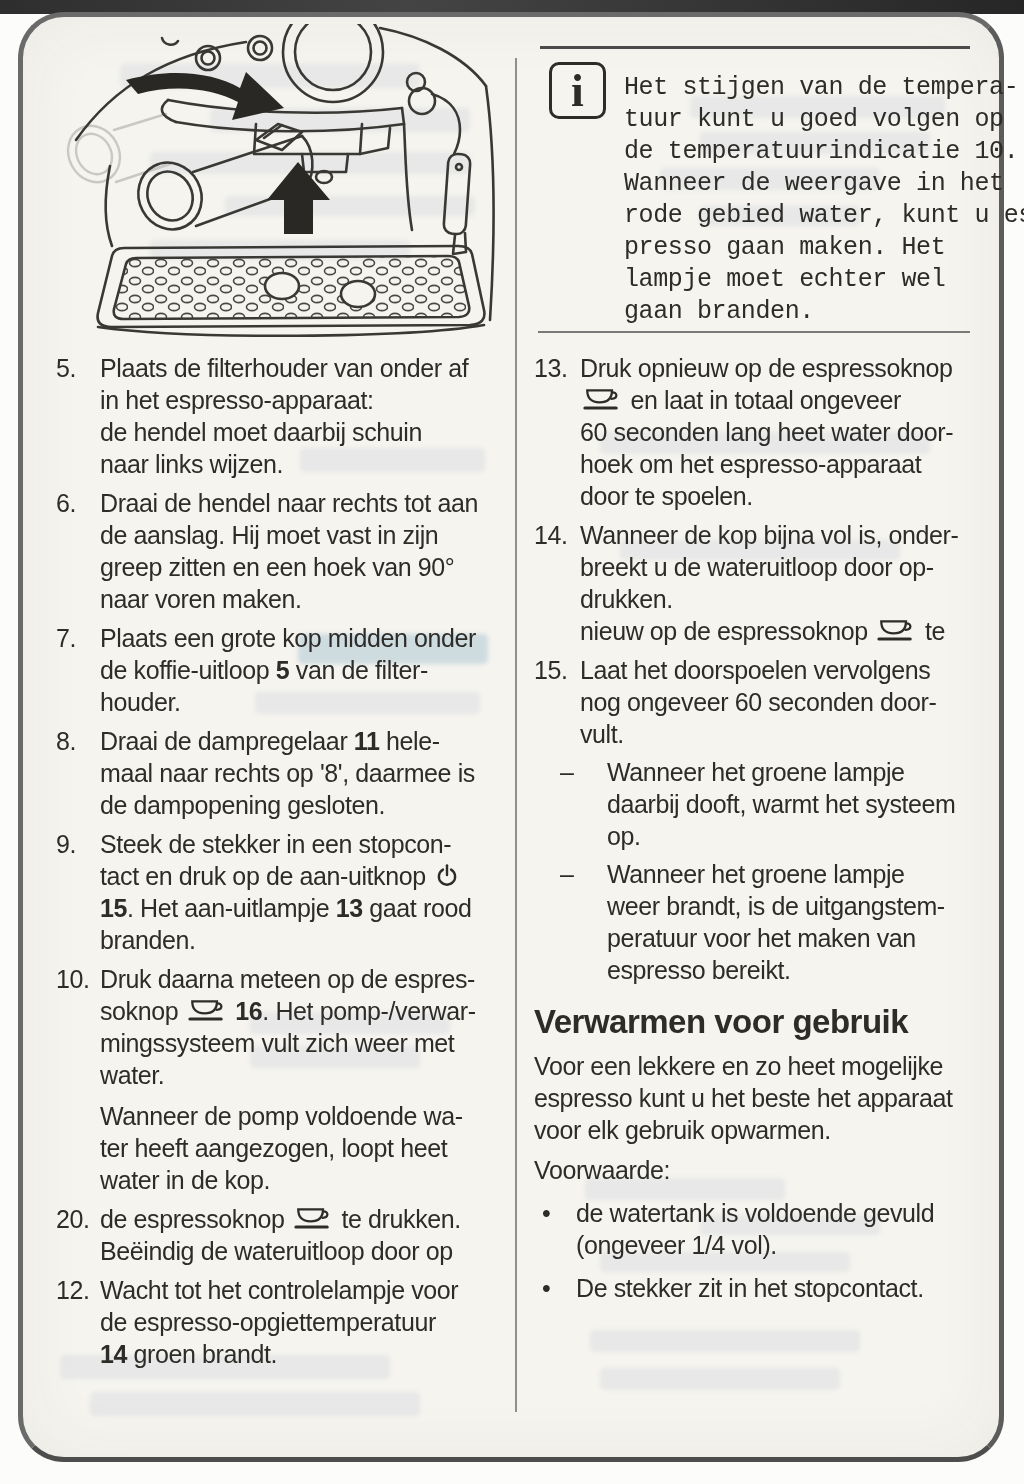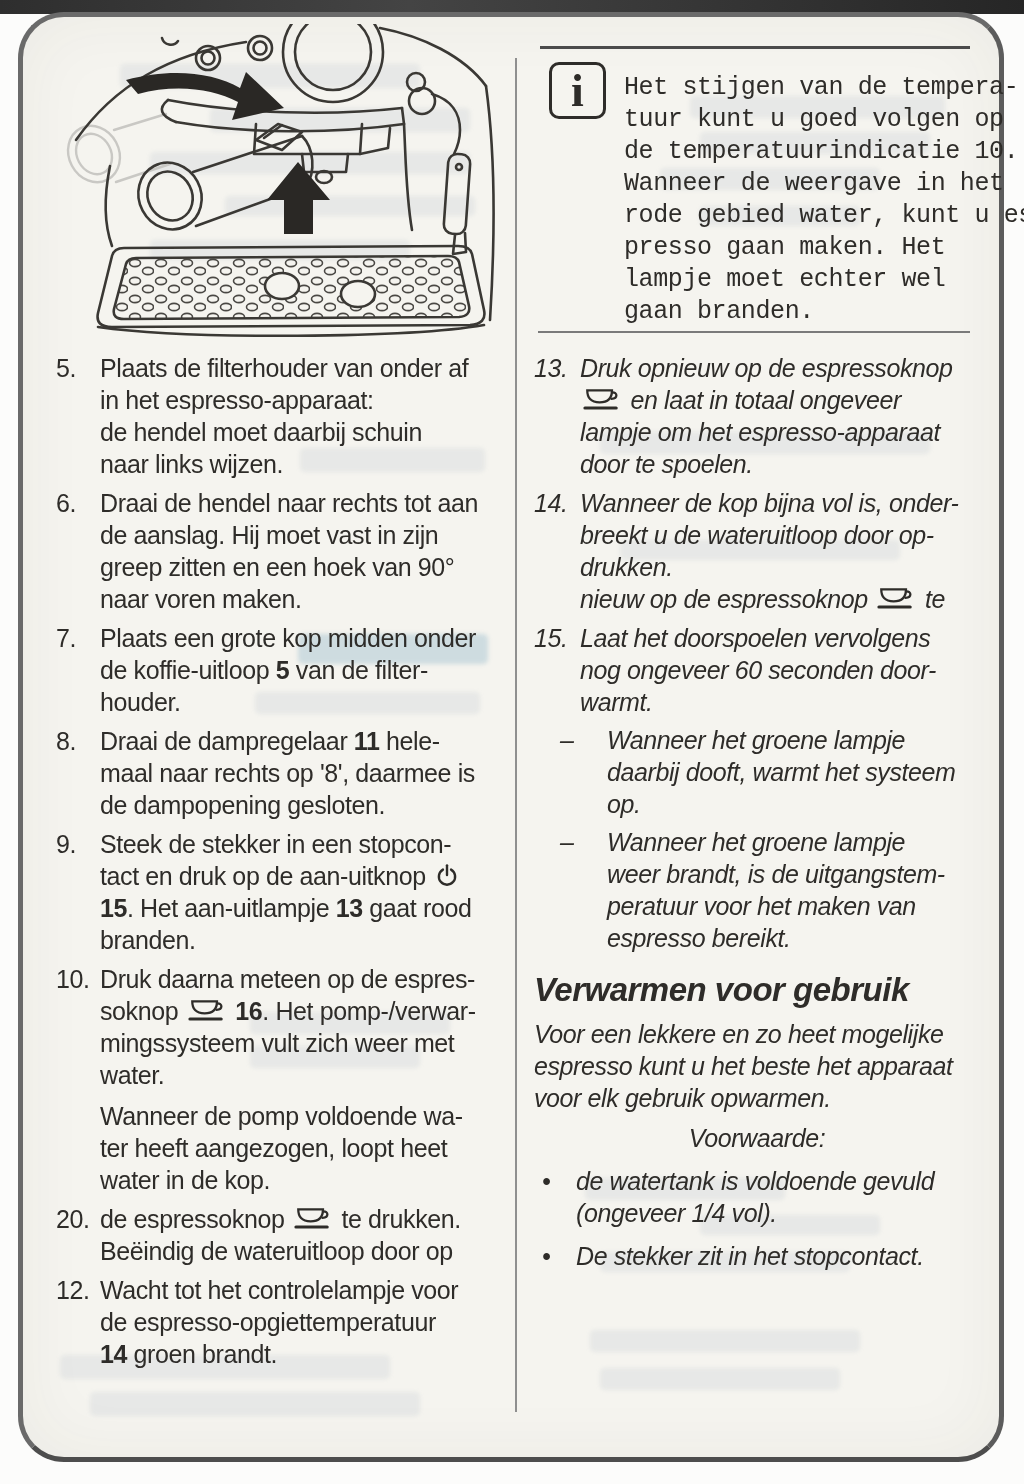--- a/index.html
+++ b/index.html
@@ -28,35 +28,35 @@
         border:3px solid #2e2c29;border-radius:10px;background:#f5f4ef;
         display:flex;align-items:center;justify-content:center;
         font-family:"Liberation Serif",serif;font-weight:700;font-size:46px;line-height:1;}
   .info-text{left:624px;top:72px;font-family:Liberation Mono, monospace;}
 
   
   .line{white-space:nowrap;line-height:32px;font-size:25px;letter-spacing:-0.4px;}
   b{font-weight:700;}
   .steps{position:absolute;}
   #left-steps{left:56px;top:352px;width:456px;}
-  #right-col{left:534px;top:352px;width:446px;font-style:italic;}
+  #right-col{left:534px;top:352px;width:446px;}
   .step{display:flex;margin-bottom:7px;}
   .step>.num{flex:none;width:44px;line-height:32px;font-size:25px;letter-spacing:-0.4px;}
   #right-col .step>.num{width:46px;}
   .block+.block{margin-top:9px;}
   .sub{display:flex;margin-left:-20px;margin-top:6px;}
   .sub>.marker{flex:none;width:47px;line-height:32px;font-size:25px;}
 
   
   .section-title{font-size:33px;font-weight:700;letter-spacing:-0.5px;
                  margin:16px 0 8px 0;line-height:40px;}
   .bullet{display:flex;margin-top:11px;}
   .bullet>.marker{flex:none;width:42px;padding-left:8px;box-sizing:border-box;
                   line-height:32px;font-size:25px;}
-  .cond{margin-top:8px;text-align:center;}
+  .cond{margin-top:8px;}
 
   
   .inl-icon{display:inline-block;vertical-align:-4px;margin:0 3px;}
   .inl-icon svg{display:block;}
 
   #illustration{left:50px;top:24px;}
 </style>
 </head>
 <body>
 
@@ -269,21 +269,22 @@
         <div class="step">
           <div class="num">13.</div>
           <div class="body">
             <div class="block">
               <div class="line">Druk opnieuw op de espressoknop</div>
               <div class="line"><span class="inl-icon"><svg width="38" height="29" viewBox="0 0 40 30" fill="none" stroke="#2e2c29" stroke-width="2.4" stroke-linecap="round">
                     <path d="M 4.5 6.5 L 30.5 6.5 C 30.5 14 27 19 17.5 19 C 8 19 4.5 14 4.5 6.5 Z"></path>
                     <path d="M 30.5 8.5 C 36.5 8 37 15 30 15.5"></path>
                     <path d="M 2 25 L 35 25" stroke-width="3.2"></path>
                   </svg></span> en laat in totaal ongeveer</div>
-              <div class="line">lampje om het espresso-apparaat</div>
+              <div class="line">60 seconden lang heet water door-</div>
+              <div class="line">hoek om het espresso-apparaat</div>
               <div class="line">door te spoelen.</div>
             </div>
           </div>
         </div>
         <div class="step">
           <div class="num">14.</div>
           <div class="body">
             <div class="block">
               <div class="line">Wanneer de kop bijna vol is, onder-</div>
               <div class="line">breekt u de wateruitloop door op-</div>
@@ -295,21 +296,21 @@
                   </svg></span> te</div>
             </div>
           </div>
         </div>
         <div class="step">
           <div class="num">15.</div>
           <div class="body">
             <div class="block">
               <div class="line">Laat het doorspoelen vervolgens</div>
               <div class="line">nog ongeveer 60 seconden door-</div>
-              <div class="line">warmt.</div>
+              <div class="line">vult.</div>
             </div>
             <div class="sub">
               <div class="marker">–</div>
               <div class="sub-body">
                 <div class="line">Wanneer het groene lampje</div>
                 <div class="line">daarbij dooft, warmt het systeem</div>
                 <div class="line">op.</div>
               </div>
             </div>
             <div class="sub">

